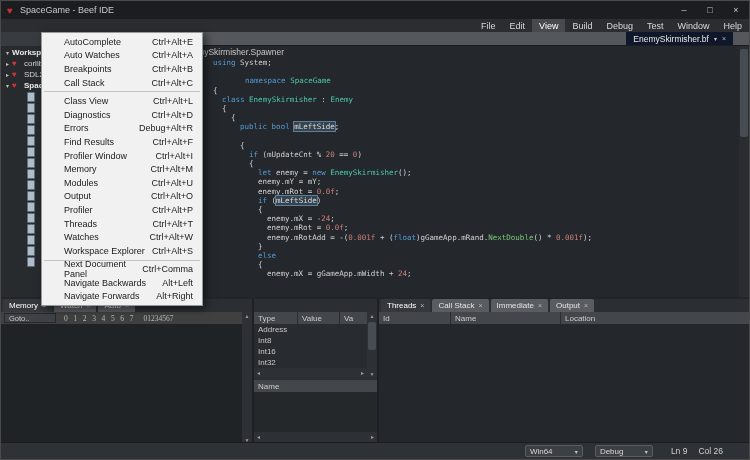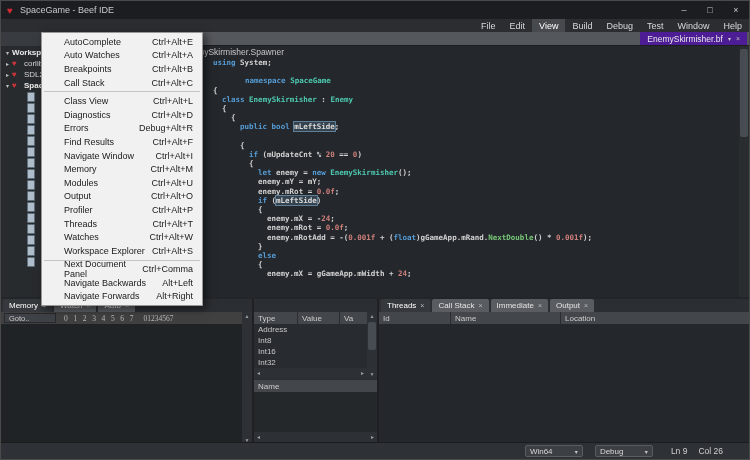--- a/index.html
+++ b/index.html
@@ -15,39 +15,39 @@
 
   
   .menubar{position:absolute;left:0;top:18px;right:0;height:13px;background:#2b2d31;display:flex;align-items:stretch;justify-content:flex-end;}
   .mb-item{padding:0 7px;font-size:9px;color:#d8d8d8;display:flex;align-items:center;}
   .mb-item.active{background:#46494e;color:#fff;}
 
   
   .tabstrip{position:absolute;left:0;top:31px;right:0;height:14px;background:#54575b;border-bottom:1px solid #1c1d1f;display:flex;box-sizing:border-box;}
   .ttab{display:flex;align-items:center;gap:5px;padding:0 7px;font-size:8.5px;color:#e8e8e8;height:13px;}
   .ttab.panel{background:#383b3f;}
-  .ttab.doc{margin-left:auto;margin-right:2px;background:#4c1d95;}
+  .ttab.doc{margin-left:auto;margin-right:16px;background:#0f172a;}
   .tab-x{font-size:7px;color:#b9b9b9;}
   .chev{font-size:6px;color:#c9c9c9;}
 
   
   .sidebar{position:absolute;left:0;top:45px;width:200px;bottom:162px;background:#282b2e;overflow:hidden;}
   .splitter-v{position:absolute;left:200px;width:2px;top:45px;bottom:162px;background:#1b1d1f;}
   .tree{padding-top:1px;}
   .tree-row{height:11px;display:flex;align-items:center;font-size:8px;color:#d2d2d2;}
   .tree-row.bold .tree-label{font-weight:bold;color:#eaeaea;}
   .tree-arrow{width:9px;font-size:6px;color:#bdbdbd;text-align:center;flex:none;}
   .heart-icon{color:#c9353b;font-size:8px;width:9px;margin-right:3px;flex:none;line-height:8px;}
   .file-icon{width:6px;height:8px;background:#aebdc9;border:1px solid #5f6e7a;border-radius:1px;display:inline-block;margin-right:4px;flex:none;}
   .tree-label{white-space:nowrap;}
 
   
   .editor{position:absolute;left:202px;top:45px;right:0;bottom:162px;background:#24282c;overflow:hidden;}
   .editor-nav{position:absolute;left:181px;top:46px;height:11px;z-index:5;color:#c6c6c6;font-size:8.5px;white-space:nowrap;}
-  .code{margin-top:12px;overflow:hidden;font-weight:bold;}
+  .code{margin-top:12px;overflow:hidden;}
   .cl{height:9.2px;line-height:9.2px;white-space:pre;font-family:"DejaVu Sans Mono",monospace;font-size:7.5px;color:#d2d2d2;}
   .tok-k{color:#569cd6;}
   .tok-t{color:#4ec9b0;}
   .tok-m{color:#79c879;}
   .tok-n{color:#d0807c;}
   .tok-p{color:#d2d2d2;}
   .tok-hl{color:#dcdcdc;background:rgba(86,118,146,.35);box-shadow:0 0 0 1px #5e7f99;}
   .editor-scroll{position:absolute;right:0;top:45px;width:10px;bottom:162px;background:#2a2d30;}
   .editor-scroll .thumb{position:absolute;left:1px;right:1px;top:3px;height:88px;background:#474c52;border-radius:2px;}
 
@@ -377,21 +377,21 @@
       </div>
       <div class="menu-item">
         <span class="mi-label">Errors</span>
         <span class="mi-shortcut">Debug+Alt+R</span>
       </div>
       <div class="menu-item">
         <span class="mi-label">Find Results</span>
         <span class="mi-shortcut">Ctrl+Alt+F</span>
       </div>
       <div class="menu-item">
-        <span class="mi-label">Navigate Window</span>
+        <span class="mi-label">Profiler Window</span>
         <span class="mi-shortcut">Ctrl+Alt+I</span>
       </div>
       <div class="menu-item">
         <span class="mi-label">Memory</span>
         <span class="mi-shortcut">Ctrl+Alt+M</span>
       </div>
       <div class="menu-item">
         <span class="mi-label">Modules</span>
         <span class="mi-shortcut">Ctrl+Alt+U</span>
       </div>

